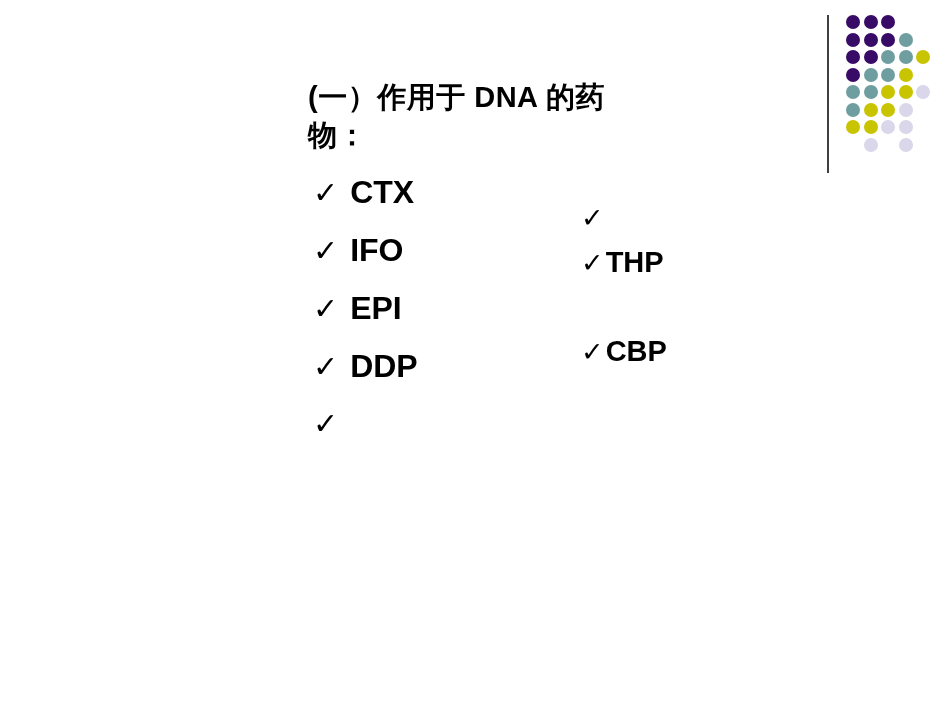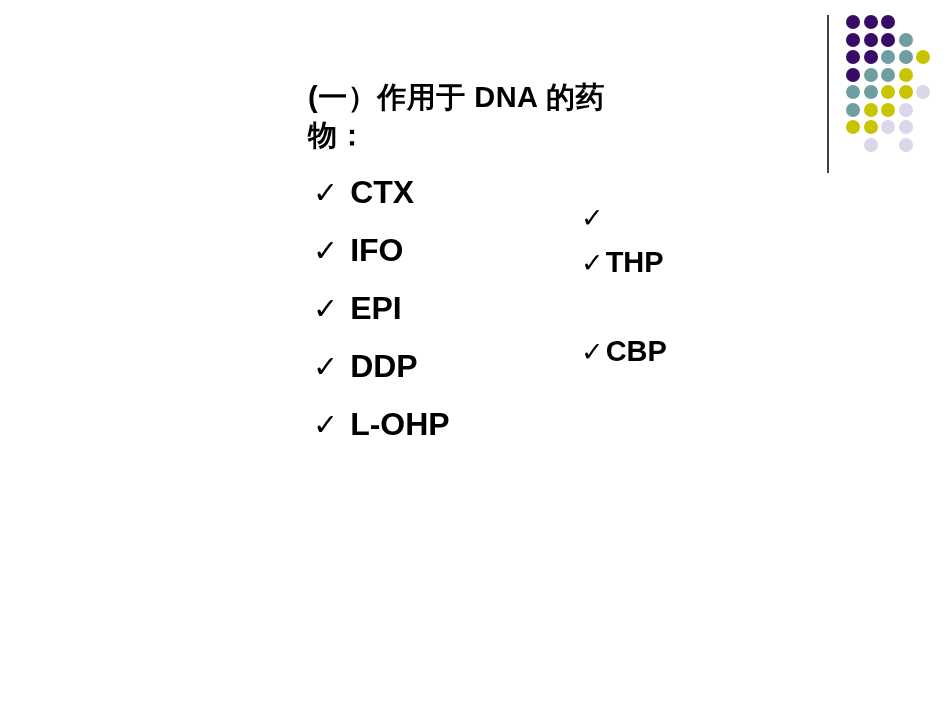--- a/index.html
+++ b/index.html
@@ -110,21 +110,20 @@
     <div class="item">
       <span class="check">✓</span>
       <span>EPI</span>
     </div>
     <div class="item">
       <span class="check">✓</span>
       <span>DDP</span>
     </div>
     <div class="item">
       <span class="check">✓</span>
-      <span>L-OHP</span>
     </div>
   </div>
 
   <div class="list-right">
     <div class="item">
       <span class="check">✓</span>
     </div>
     <div class="item">
       <span class="check">✓</span>
       <span>THP</span>

